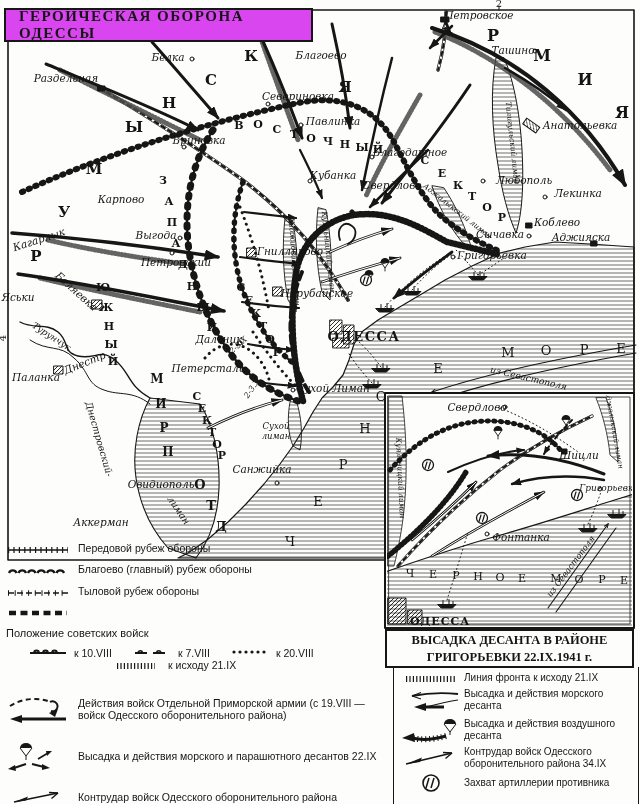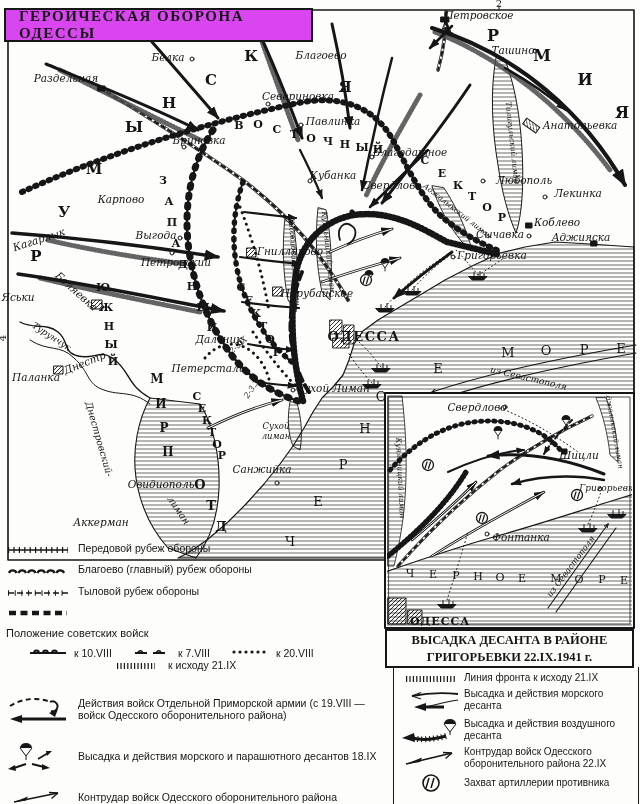--- a/index.html
+++ b/index.html
@@ -542,21 +542,21 @@
             <path d="M14,7 a6,5 0 0 1 12,0 Z" fill="#161616"></path>
             <path d="M14,7 L20,15 L26,7 M20,15 v4" stroke="#161616" stroke-width="1" fill="none"></path>
             <path d="M20,23 L8,27" stroke="#161616" stroke-width="2"></path>
             <polygon points="9,24 2,28 10,30" fill="#161616"></polygon>
             <path d="M26,23 L38,26" stroke="#161616" stroke-width="2"></path>
             <polygon points="36,23 44,27 36,29" fill="#161616"></polygon>
             <path d="M32,18 L42,12" stroke="#161616" stroke-width="1.6"></path>
             <polygon points="40,10 46,10 41,15" fill="#161616"></polygon>
           </svg>
     </span>
-    <span class="ltext">Высадка и действия морского и парашютного десантов 18.IX</span>
+    <span class="ltext">Высадка и действия морского и парашютного десантов 22.IX</span>
   </div>
   <div class="lrow2">
     <span class="lsym">
       <svg width="64" height="18" viewBox="0 0 64 18">
             <path d="M8,14 L52,5" stroke="#161616" stroke-width="1.6" fill="none"></path>
             <path d="M52,5 l-9,-0.5 M52,5 l-6.5,5.5" stroke="#161616" stroke-width="1.4" fill="none"></path>
             <polygon points="8,14 22,8.5 20,12.5" fill="#161616"></polygon>
           </svg>
     </span>
     <span class="ltext">Контрудар войск Одесского оборонительного района</span>
@@ -597,21 +597,21 @@
     <span class="rtext">Высадка и действия воздушного десанта</span>
   </div>
   <div class="rrow">
     <span class="rsym">
       <svg width="62" height="20" viewBox="0 0 62 20">
             <path d="M6,16 L52,5" stroke="#161616" stroke-width="1.6" fill="none"></path>
             <path d="M52,5 l-9,-0.5 M52,5 l-6.5,5.5" stroke="#161616" stroke-width="1.4" fill="none"></path>
             <polygon points="6,16 22,9.5 20,14" fill="#161616"></polygon>
           </svg>
     </span>
-    <span class="rtext">Контрудар войск Одесского оборонительного района 22.IX</span>
+    <span class="rtext">Контрудар войск Одесского оборонительного района 34.IX</span>
   </div>
   <div class="rrow">
     <span class="rsym">
       <svg width="24" height="22" viewBox="0 0 24 22">
             <circle cx="12" cy="11" r="8" fill="none" stroke="#161616" stroke-width="1.6"></circle>
             <path d="M10,6 l-3,10 M15,6 l-3,10" stroke="#161616" stroke-width="1.5" fill="none"></path>
           </svg>
     </span>
     <span class="rtext">Захват артиллерии противника</span>
   </div>

